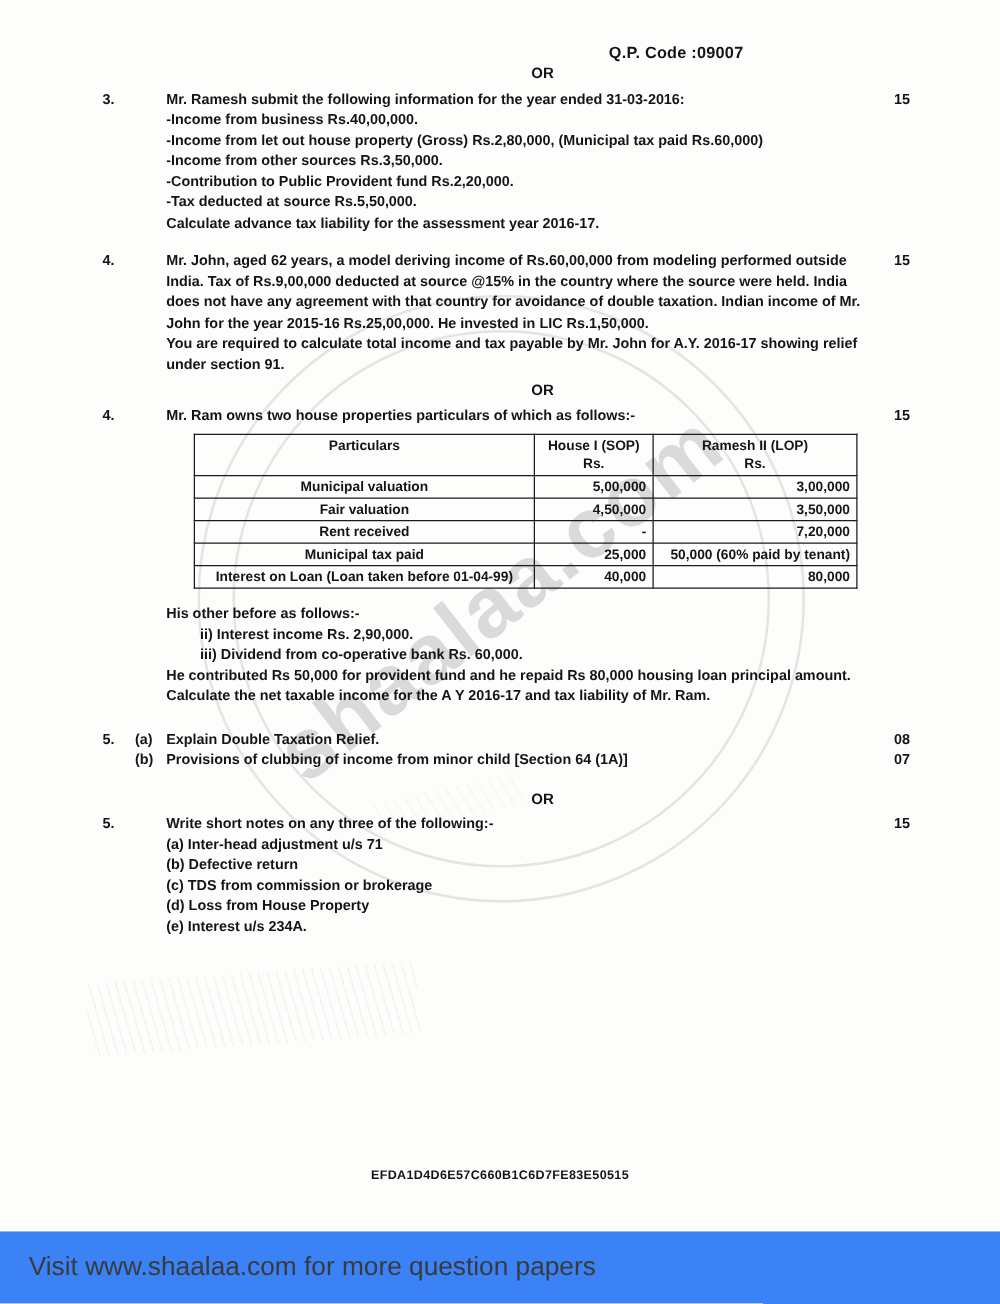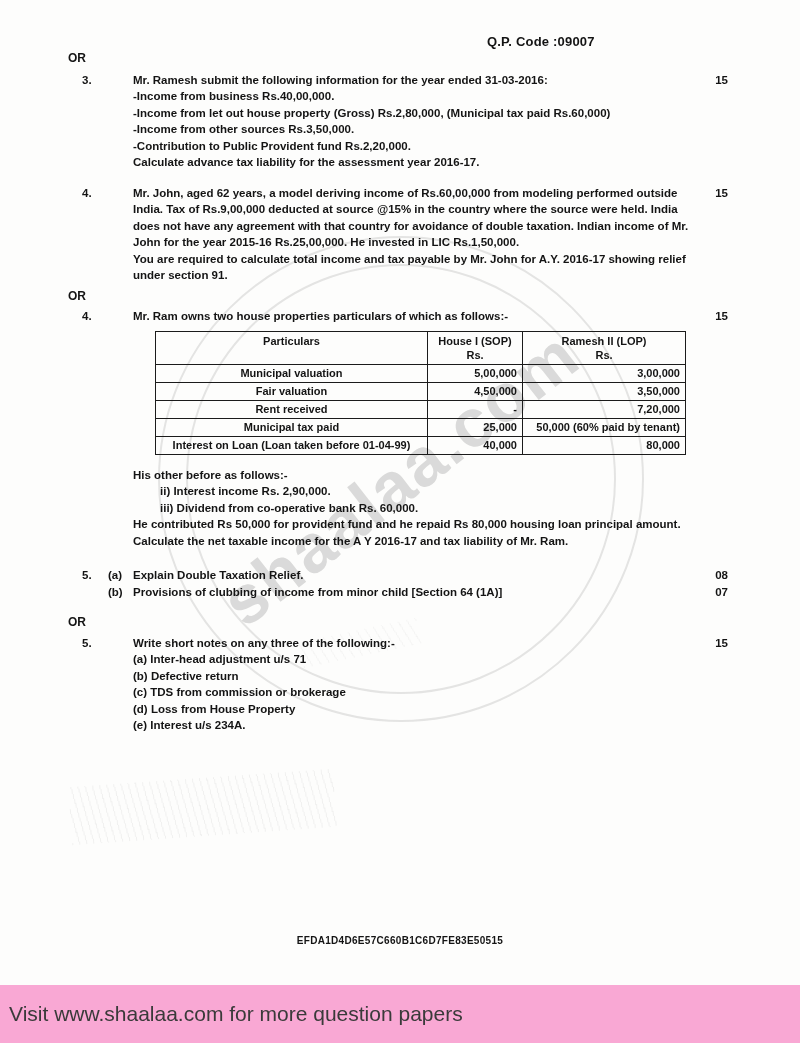--- a/index.html
+++ b/index.html
@@ -9,21 +9,21 @@
   .page { width: 800px; height: 1043px; position: relative; background: #ffffff; overflow: hidden; }
 
   .sheet {
     position: relative; width: 800px; height: 985px;
     background: #fdfdfc; color: #141414;
     font-weight: 700; font-size: 11.5px; line-height: 16.5px;
   }
 
   .qp-code { position: absolute; left: 487px; top: 14px; font-size: 13px; letter-spacing: .2px; margin-top: 20px; }
 
-  .or { font-size: 12px; padding-left: 68px; }
+  .or { text-align: center; font-size: 12px; padding-left: 68px; }
   .or-1 { padding-top: 50px; }
   .or-2 { margin-top: 4px; }
   .or-3 { margin-top: 14px; }
 
   .q { display: flex; align-items: flex-start; margin: 0 72px 0 82px; }
   .q-num   { width: 26px; flex: 0 0 26px; }
   .q-gap   { width: 25px; flex: 0 0 25px; }
   .q-body  { flex: 1 1 auto; min-width: 0; }
   .q-marks { width: 30px; flex: 0 0 30px; text-align: right; }
 
@@ -74,22 +74,22 @@
   }
   .noise-2 {
     left: 300px; top: 630px; width: 120px; height: 26px; transform: rotate(-12deg);
     background: repeating-linear-gradient(70deg, rgba(100,100,100,.10) 0 1px, transparent 1px 8px);
     filter: blur(.5px);
   }
 
   .content { position: relative; z-index: 1; }
 
   .site-footer {
-    height: 58px; background: #f9a8d4;
-    display: flex; align-items: center; padding-left: 9px;
+    height: 58px; background: #3b82f6;
+    display: flex; align-items: center; padding-left: 23px;
     font-size: 21px; font-weight: 400; color: #3a3a3a;
   }
 </style>
 </head>
 <body>
 
 <div class="page">
   <div class="sheet">
 
     <div class="watermark">
@@ -108,20 +108,21 @@
 
       <div class="q q3">
         <div class="q-num">3.</div>
         <div class="q-gap"></div>
         <div class="q-body">
           <div class="para">Mr. Ramesh submit the following information for the year ended 31-03-2016:</div>
           <div class="para">-Income from business Rs.40,00,000.</div>
           <div class="para">-Income from let out house property (Gross) Rs.2,80,000, (Municipal tax paid Rs.60,000)</div>
           <div class="para">-Income from other sources Rs.3,50,000.</div>
           <div class="para">-Contribution to Public Provident fund Rs.2,20,000.</div>
+          <div class="para">-Tax deducted at source Rs.5,50,000.</div>
           <div class="para">Calculate advance tax liability for the assessment year 2016-17.</div>
         </div>
         <div class="q-marks">15</div>
       </div>
 
       <div class="q q4a">
         <div class="q-num">4.</div>
         <div class="q-gap"></div>
         <div class="q-body">
           <div class="para">Mr. John, aged 62 years, a model deriving income of Rs.60,00,000 from modeling performed outside India. Tax of Rs.9,00,000 deducted at source @15% in the country where the source were held. India does not have any agreement with that country for avoidance of double taxation. Indian income of Mr. John for the year 2015-16 Rs.25,00,000. He invested in LIC Rs.1,50,000.</div>

